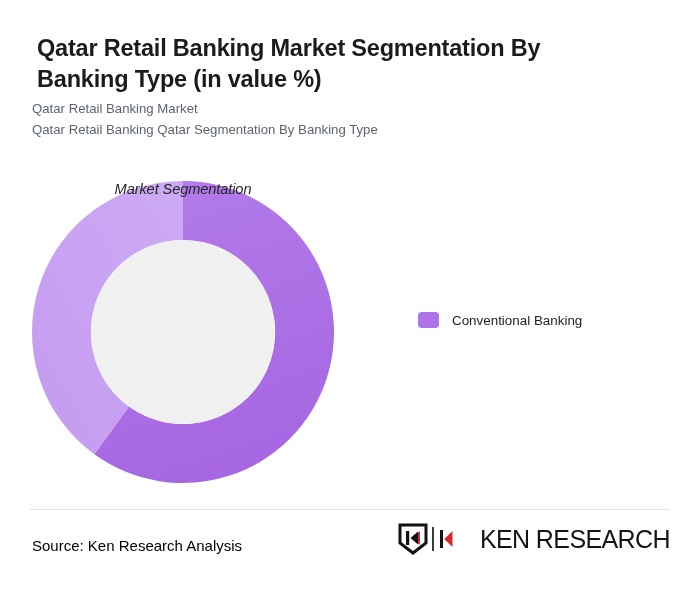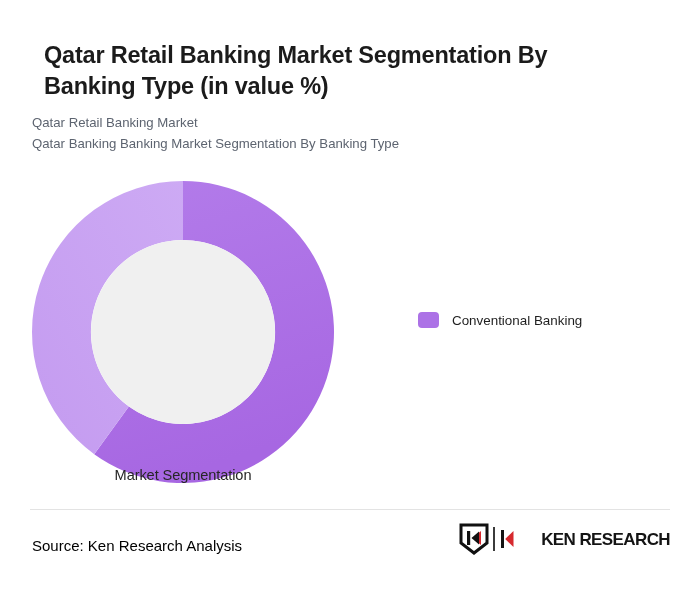--- a/index.html
+++ b/index.html
@@ -25,21 +25,21 @@
     left: 32px;
     top: 28px;
     width: 620px;
   }
   .chart-title {
     font-size: 23.5px;
     font-weight: bold;
     color: #1b1b1b;
     line-height: 1.30;
     letter-spacing: -0.2px;
-    margin: 12px;
+    margin: 5px;
     max-width: 560px;
   }
   .subtitle-block {
   }
   .subtitle-line {
     font-size: 13.2px;
     color: #5d6470;
     line-height: 1.55;
   }
 
@@ -61,23 +61,24 @@
   .donut-svg {
     display: block;
   }
   .center-label {
     position: absolute;
     left: 0;
     top: 0;
     width: 302px;
     height: 302px;
     display: flex;
-    align-items: flex-end;
+    align-items: flex-start;
     justify-content: center;
     pointer-events: none;
+    font-style: italic;
   }
   .center-label span {
     font-size: 14.6px;
     color: #262626;
     letter-spacing: -0.1px;
   }
 
   
   .legend {
     position: absolute;
@@ -135,22 +136,22 @@
     display: flex;
     align-items: center;
   }
   .brand-rule {
     width: 2px;
     height: 24px;
     background: #3b3b3b;
     margin-right: 5px;
   }
   .brand-text {
-    font-size: 17px;
-    font-weight: bold;
+    font-size: 25px;
+    font-weight: normal;
     color: #141414;
     letter-spacing: -0.6px;
     transform: scaleX(1.0);
     line-height: 1;
     display: flex;
     align-items: center;
     gap: 27px;
   }
   .k-tri {
     margin: 0 0px 0 1px;
@@ -158,21 +159,21 @@
 </style>
 </head>
 <body>
 
 <div class="page">
 
   <div class="header">
     <h1 class="chart-title">Qatar Retail Banking Market Segmentation By Banking Type (in value %)</h1>
     <div class="subtitle-block">
       <div class="subtitle-line">Qatar Retail Banking Market</div>
-      <div class="subtitle-line">Qatar Banking Banking Market Segmentation By Banking Type</div>
+      <div class="subtitle-line">Qatar Retail Banking Qatar Segmentation By Banking Type</div>
     </div>
   </div>
 
   <div class="chart-area">
 
     <div class="donut-wrap">
       <svg class="donut-svg" width="302" height="302" viewBox="0 0 302 302">
         <defs>
           <linearGradient id="gConv" x1="0" y1="0" x2="0.25" y2="1">
             <stop offset="0%" stop-color="#b37cea"></stop>

